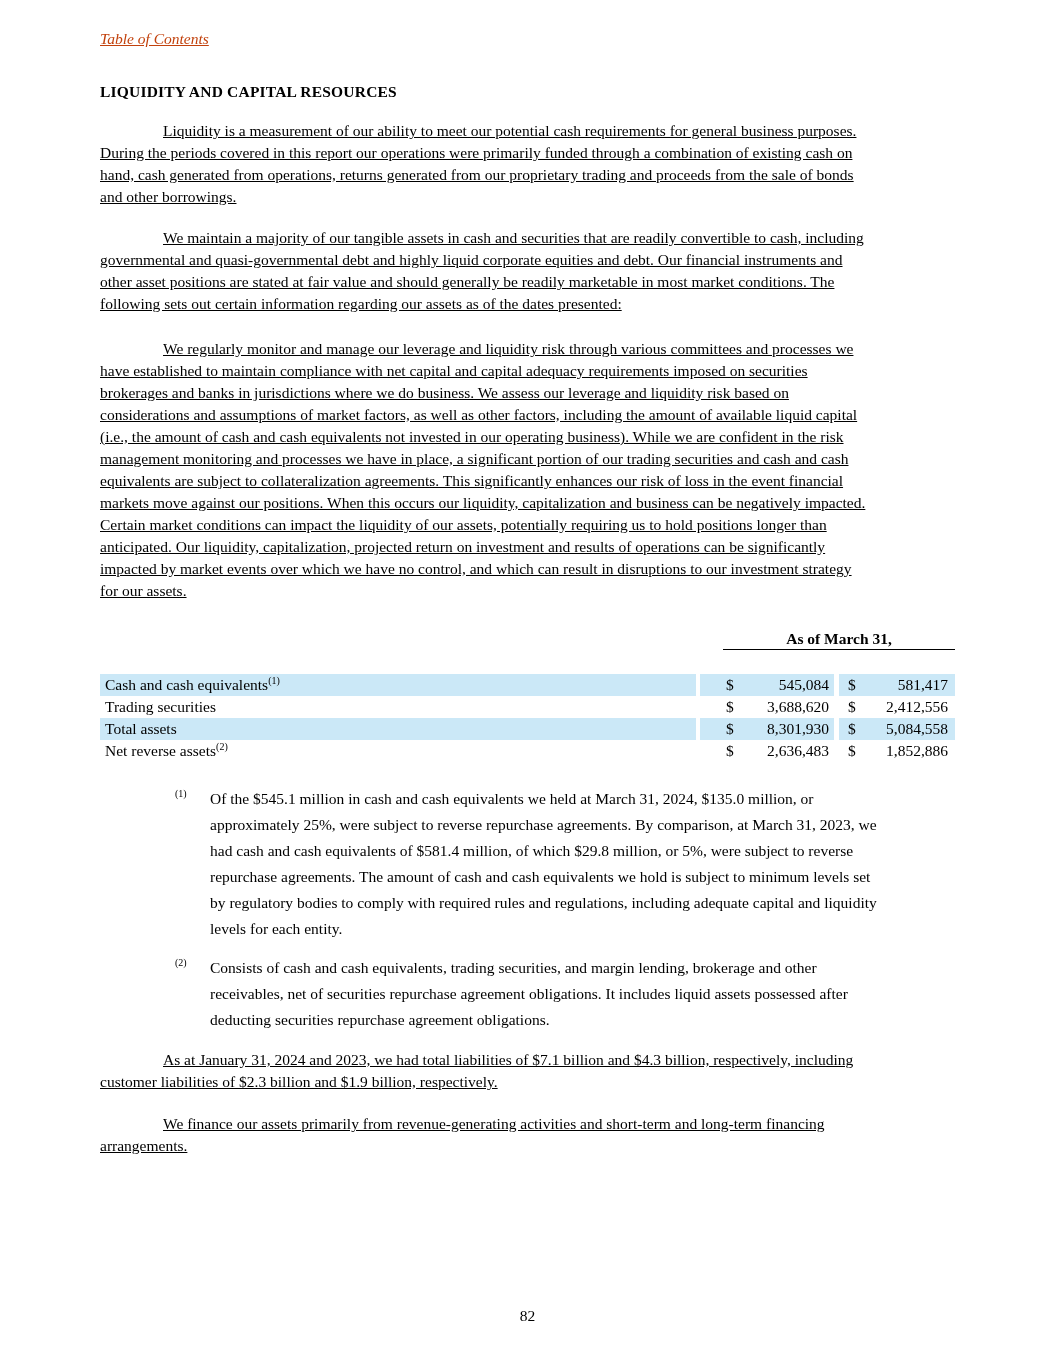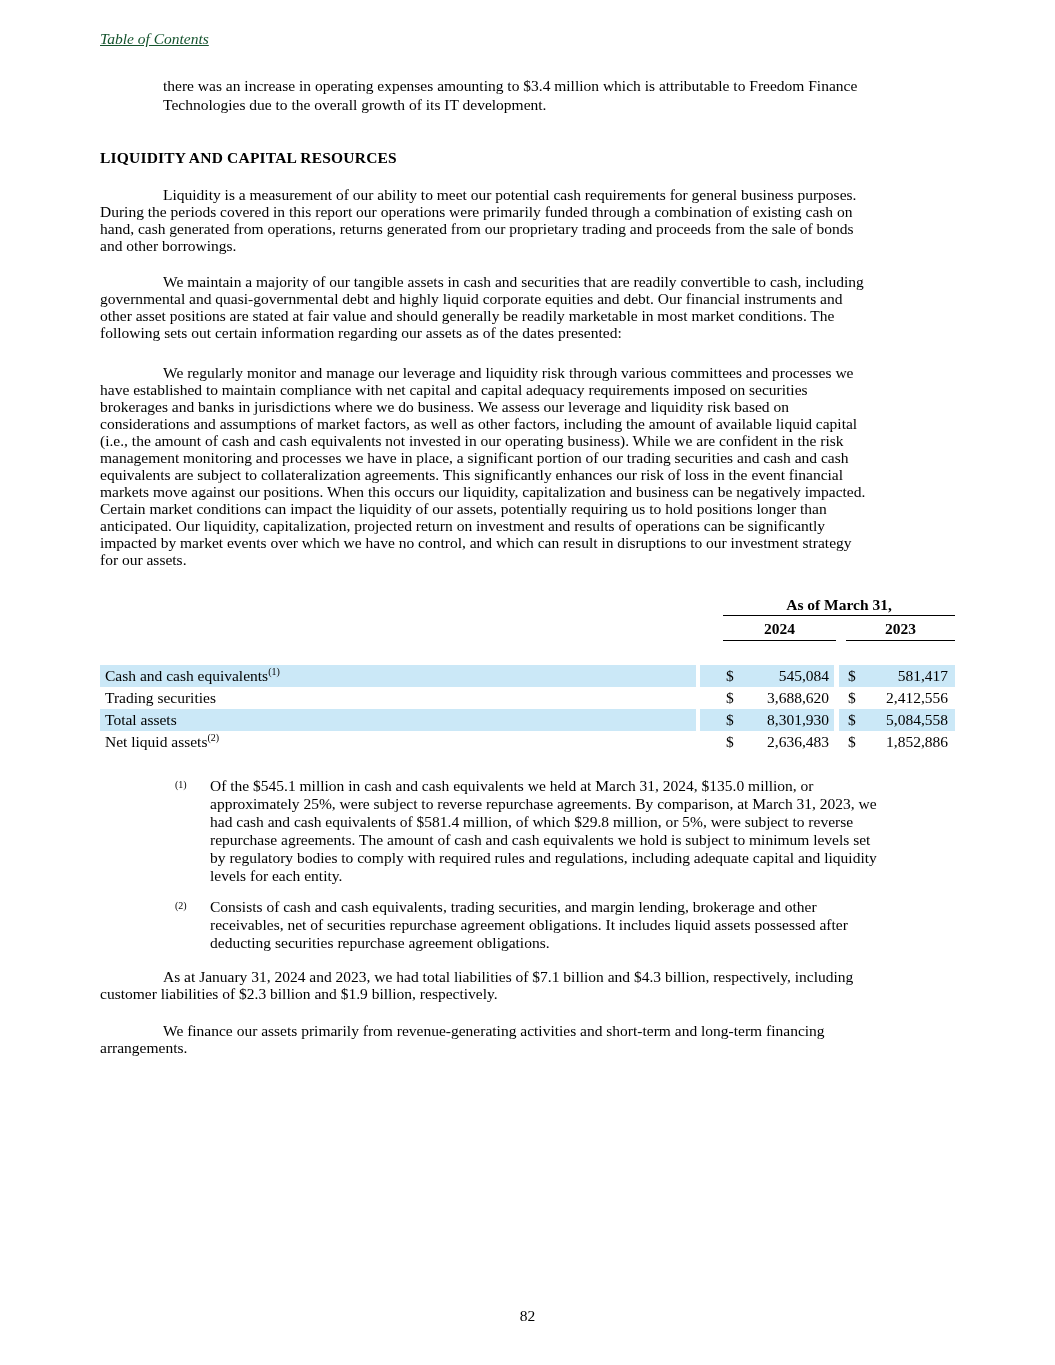--- a/index.html
+++ b/index.html
@@ -10,41 +10,42 @@
     height:1365px;
     margin:0 auto;
     background:#ffffff;
     font-family:"Liberation Serif","DejaVu Serif",serif;
     font-size:15.5px;
     color:#000000;
     padding:30px 100px 0 100px;
   }
   .toc-link {
     font-style:italic;
-    color:#14532d;
+    color:#c2410c;
     text-decoration:underline;
     font-size:15.5px;
     display:inline-block;
   }
   .intro-para {
     margin-top:28px;
     margin-left:63px;
     line-height:19.2px;
     white-space:pre-line;
   }
   .section-heading {
     margin-top:35px;
     font-weight:bold;
     font-size:15.5px;
     letter-spacing:0.2px;
   }
   .body-para {
-    line-height:17px;
+    line-height:22px;
     white-space:pre-line;
     text-indent:63px;
+    text-decoration:underline;
   }
   .p1 { margin-top:19px; }
   .p2 { margin-top:23px; }
   .p3 { margin-top:19px; }
   .p4 { margin-top:16px; }
   .p5 { margin-top:20px; }
 
   
   .fin-table { margin-top:28px; }
   .thead-group-row { display:flex; }
@@ -93,41 +94,39 @@
   .fn2 { margin-top:13px; }
   .fn-marker {
     margin-left:75px;
     width:35px;
     font-size:10px;
     padding-top:2px;
     flex:0 0 auto;
   }
   .fn-text {
     flex:1;
-    line-height:18px;
+    line-height:26px;
     white-space:pre-line;
   }
 
   .page-number {
     position:absolute;
     left:0; right:0;
     bottom:40px;
     text-align:center;
     font-size:15.5px;
   }
 </style>
 </head>
 <body>
 
 <div class="page">
 
   <a href="#" class="toc-link">Table of Contents</a>
 
-  <div class="intro-para">there was an increase in operating expenses amounting to $3.4 million which is attributable to Freedom Finance
-Technologies due to the overall growth of its IT development.</div>
 
   <div class="section-heading">LIQUIDITY AND CAPITAL RESOURCES</div>
 
   <div class="body-para p1">Liquidity is a measurement of our ability to meet our potential cash requirements for general business purposes.
 During the periods covered in this report our operations were primarily funded through a combination of existing cash on
 hand, cash generated from operations, returns generated from our proprietary trading and proceeds from the sale of bonds
 and other borrowings.</div>
 
   <div class="body-para p3">We maintain a majority of our tangible assets in cash and securities that are readily convertible to cash, including
 governmental and quasi-governmental debt and highly liquid corporate equities and debt. Our financial instruments and
@@ -144,27 +143,20 @@
 markets move against our positions. When this occurs our liquidity, capitalization and business can be negatively impacted.
 Certain market conditions can impact the liquidity of our assets, potentially requiring us to hold positions longer than
 anticipated. Our liquidity, capitalization, projected return on investment and results of operations can be significantly
 impacted by market events over which we have no control, and which can result in disruptions to our investment strategy
 for our assets.</div>
 
   <div class="fin-table">
     <div class="thead-group-row">
       <div class="thead-group">As of March 31,</div>
     </div>
-    <div class="thead-years-row">
-      <div class="thead-years">
-        <div class="thead-year y1">2024</div>
-        <div class="thead-gap"></div>
-        <div class="thead-year y2">2023</div>
-      </div>
-    </div>
     <div class="tbody-spacer"></div>
 
     <div class="trow hl">
       <div class="tlabel"><span>Cash and cash equivalents</span><sup>(1)</sup></div>
       <div class="tcell c1">
           <span class="dollar">$</span>
           <span class="val">545,084</span>
         </div>
       <div class="tcell c2">
           <span class="dollar">$</span>
@@ -190,21 +182,21 @@
           <span class="dollar">$</span>
           <span class="val">8,301,930</span>
         </div>
       <div class="tcell c2">
           <span class="dollar">$</span>
           <span class="val">5,084,558</span>
         </div>
     </div>
 
     <div class="trow">
-      <div class="tlabel"><span>Net liquid assets</span><sup>(2)</sup></div>
+      <div class="tlabel"><span>Net reverse assets</span><sup>(2)</sup></div>
       <div class="tcell c1">
           <span class="dollar">$</span>
           <span class="val">2,636,483</span>
         </div>
       <div class="tcell c2">
           <span class="dollar">$</span>
           <span class="val">1,852,886</span>
         </div>
     </div>
   </div>

